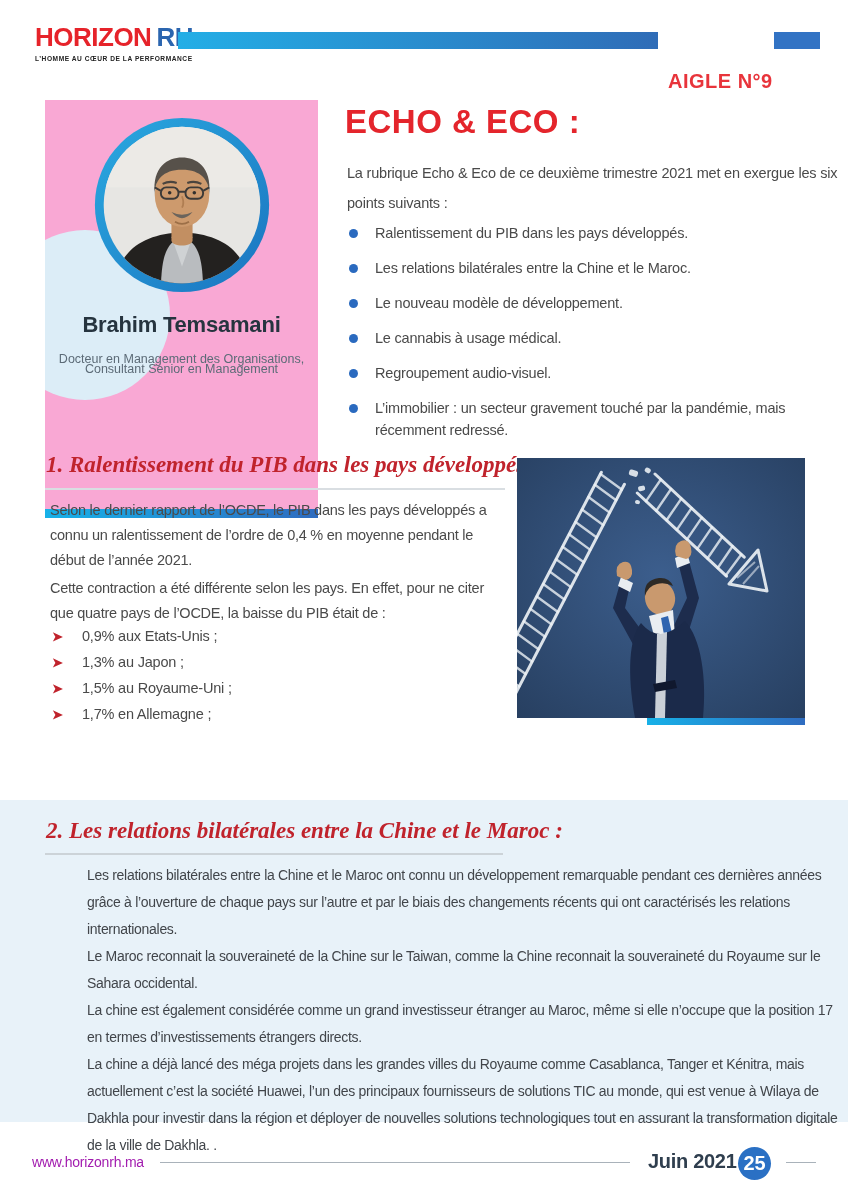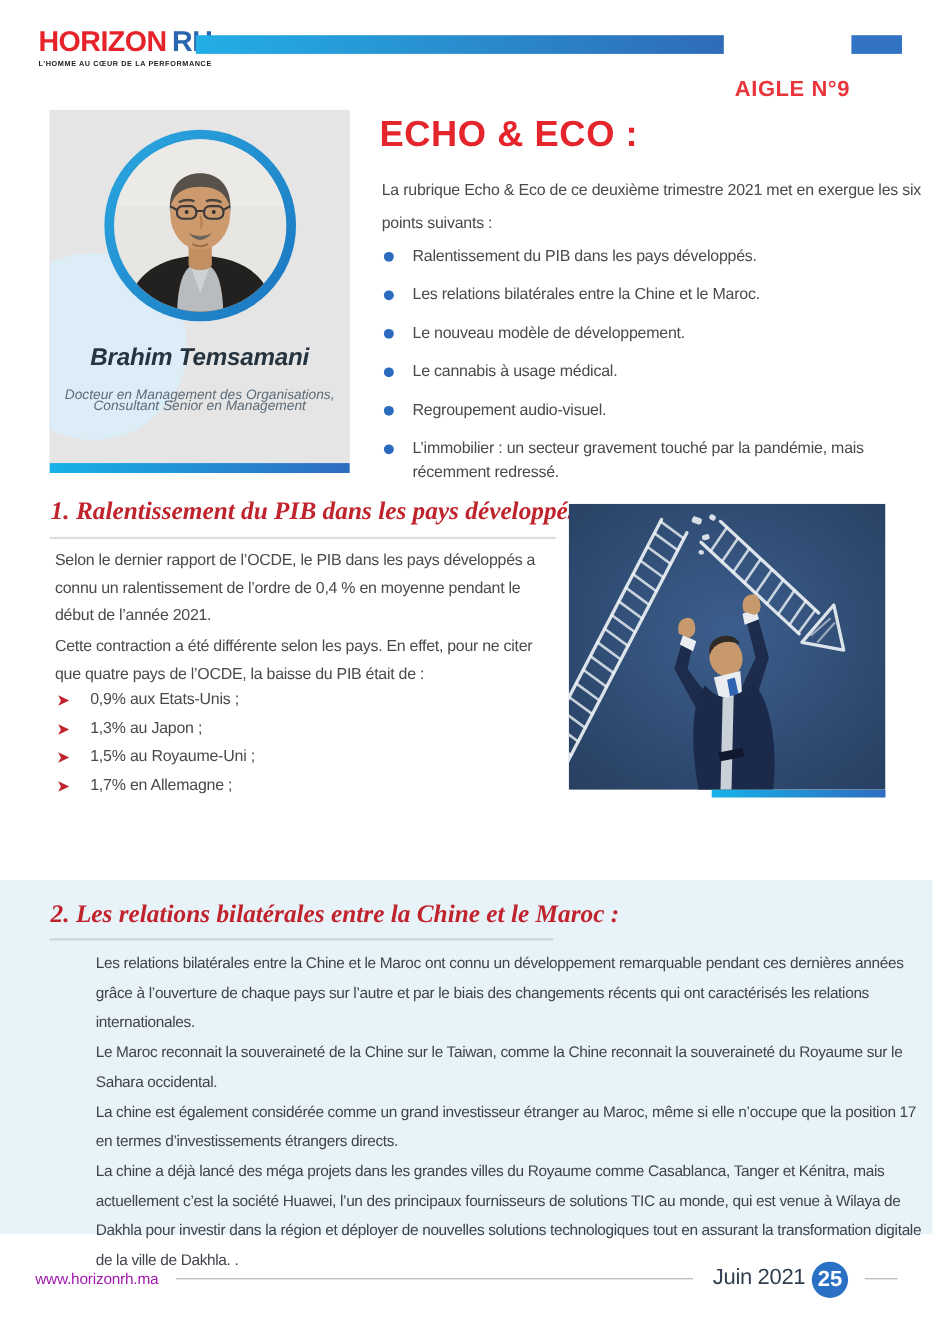--- a/index.html
+++ b/index.html
@@ -15,22 +15,22 @@
   .logo-primary { color:#e6232a; }
   .logo-secondary { color:#2b65af; margin-left:5px; }
   .logo-tagline { font-size:6.6px; font-weight:bold; color:#222222; letter-spacing:0.55px; margin-top:2px; white-space:nowrap; }
   .top-bar { position:absolute; left:178px; top:32px; width:480px; height:17px;
     background:linear-gradient(90deg,#23aee6 0%, #2f6cb7 100%); }
   .issue-label { position:absolute; left:668px; top:30px; width:104px; text-align:center;
     font-size:20px; font-weight:bold; color:#e8343b; letter-spacing:0.5px; white-space:nowrap;margin-top:40px; }
   .issue-rect { position:absolute; left:774px; top:32px; width:46px; height:17px; background:#3273c4; }
 
   
-  .author-card { position:absolute; left:45px; top:100px; width:273px; height:330px;
-    background:#e5e5e5; overflow:hidden;font-style:italic; }
+  .author-card { position:absolute; left:45px; top:100px; width:273px; height:418px;
+    background:#f9a8d4; overflow:hidden; }
   .card-deco-circle { position:absolute; left:-45px; top:130px; width:170px; height:170px;
     border-radius:50%; background:#dcedf7; }
   .avatar-wrap { position:absolute; left:49px; top:17px; width:176px; height:176px; }
   .author-name { position:absolute; left:0; top:212px; width:273px; text-align:center;
     font-size:22px; font-weight:bold; color:#26343f; letter-spacing:-0.2px; }
   .author-role { position:absolute; left:0; width:273px; text-align:center;
     font-size:12.5px; color:#5c6b77; }
   .role1 { top:252px; } .role2 { top:262px;text-align:center; }
   .card-bottom-bar { position:absolute; left:0; bottom:0; width:273px; height:9px;
     background:linear-gradient(90deg,#17b1e8 0%, #2f6cc0 100%); }
@@ -72,21 +72,21 @@
   .s2-band { position:absolute; left:0; top:800px; width:848px; height:322px; background:#e8f2f9; }
   .s2-heading { left:46px; top:818px; }
   .s2-rule { left:45px; top:853px; width:458px; background:#ccd3d8; }
   .s2-paras { position:absolute; left:55px; top:862px; width:760px;margin-left:32px; }
   .s2-paras p { font-size:14px; letter-spacing:-0.3px; line-height:27px; color:#41454a; }
 
   
   .footer-url { position:absolute; left:32px; top:1154px; font-size:14px; color:#a21caf;
     text-decoration:none; letter-spacing:-0.2px; }
   .footer-line-long { position:absolute; left:160px; top:1162px; width:470px; height:1px; background:#a9b2ba; }
-  .footer-date { position:absolute; left:648px; top:1150px; font-size:20px; font-weight:normal;
+  .footer-date { position:absolute; left:648px; top:1150px; font-size:20px; font-weight:bold;
     color:#2f3e4e; letter-spacing:-0.3px; }
   .footer-page { position:absolute; left:738px; top:1147px; width:33px; height:33px; border-radius:50%;
     background:#2a70c4; color:#ffffff; font-size:20px; font-weight:bold;
     display:flex; align-items:center; justify-content:center; }
   .footer-line-short { position:absolute; left:786px; top:1162px; width:30px; height:1px; background:#a9b2ba; }
 </style>
 </head>
 <body>
 
 <div class="page">

